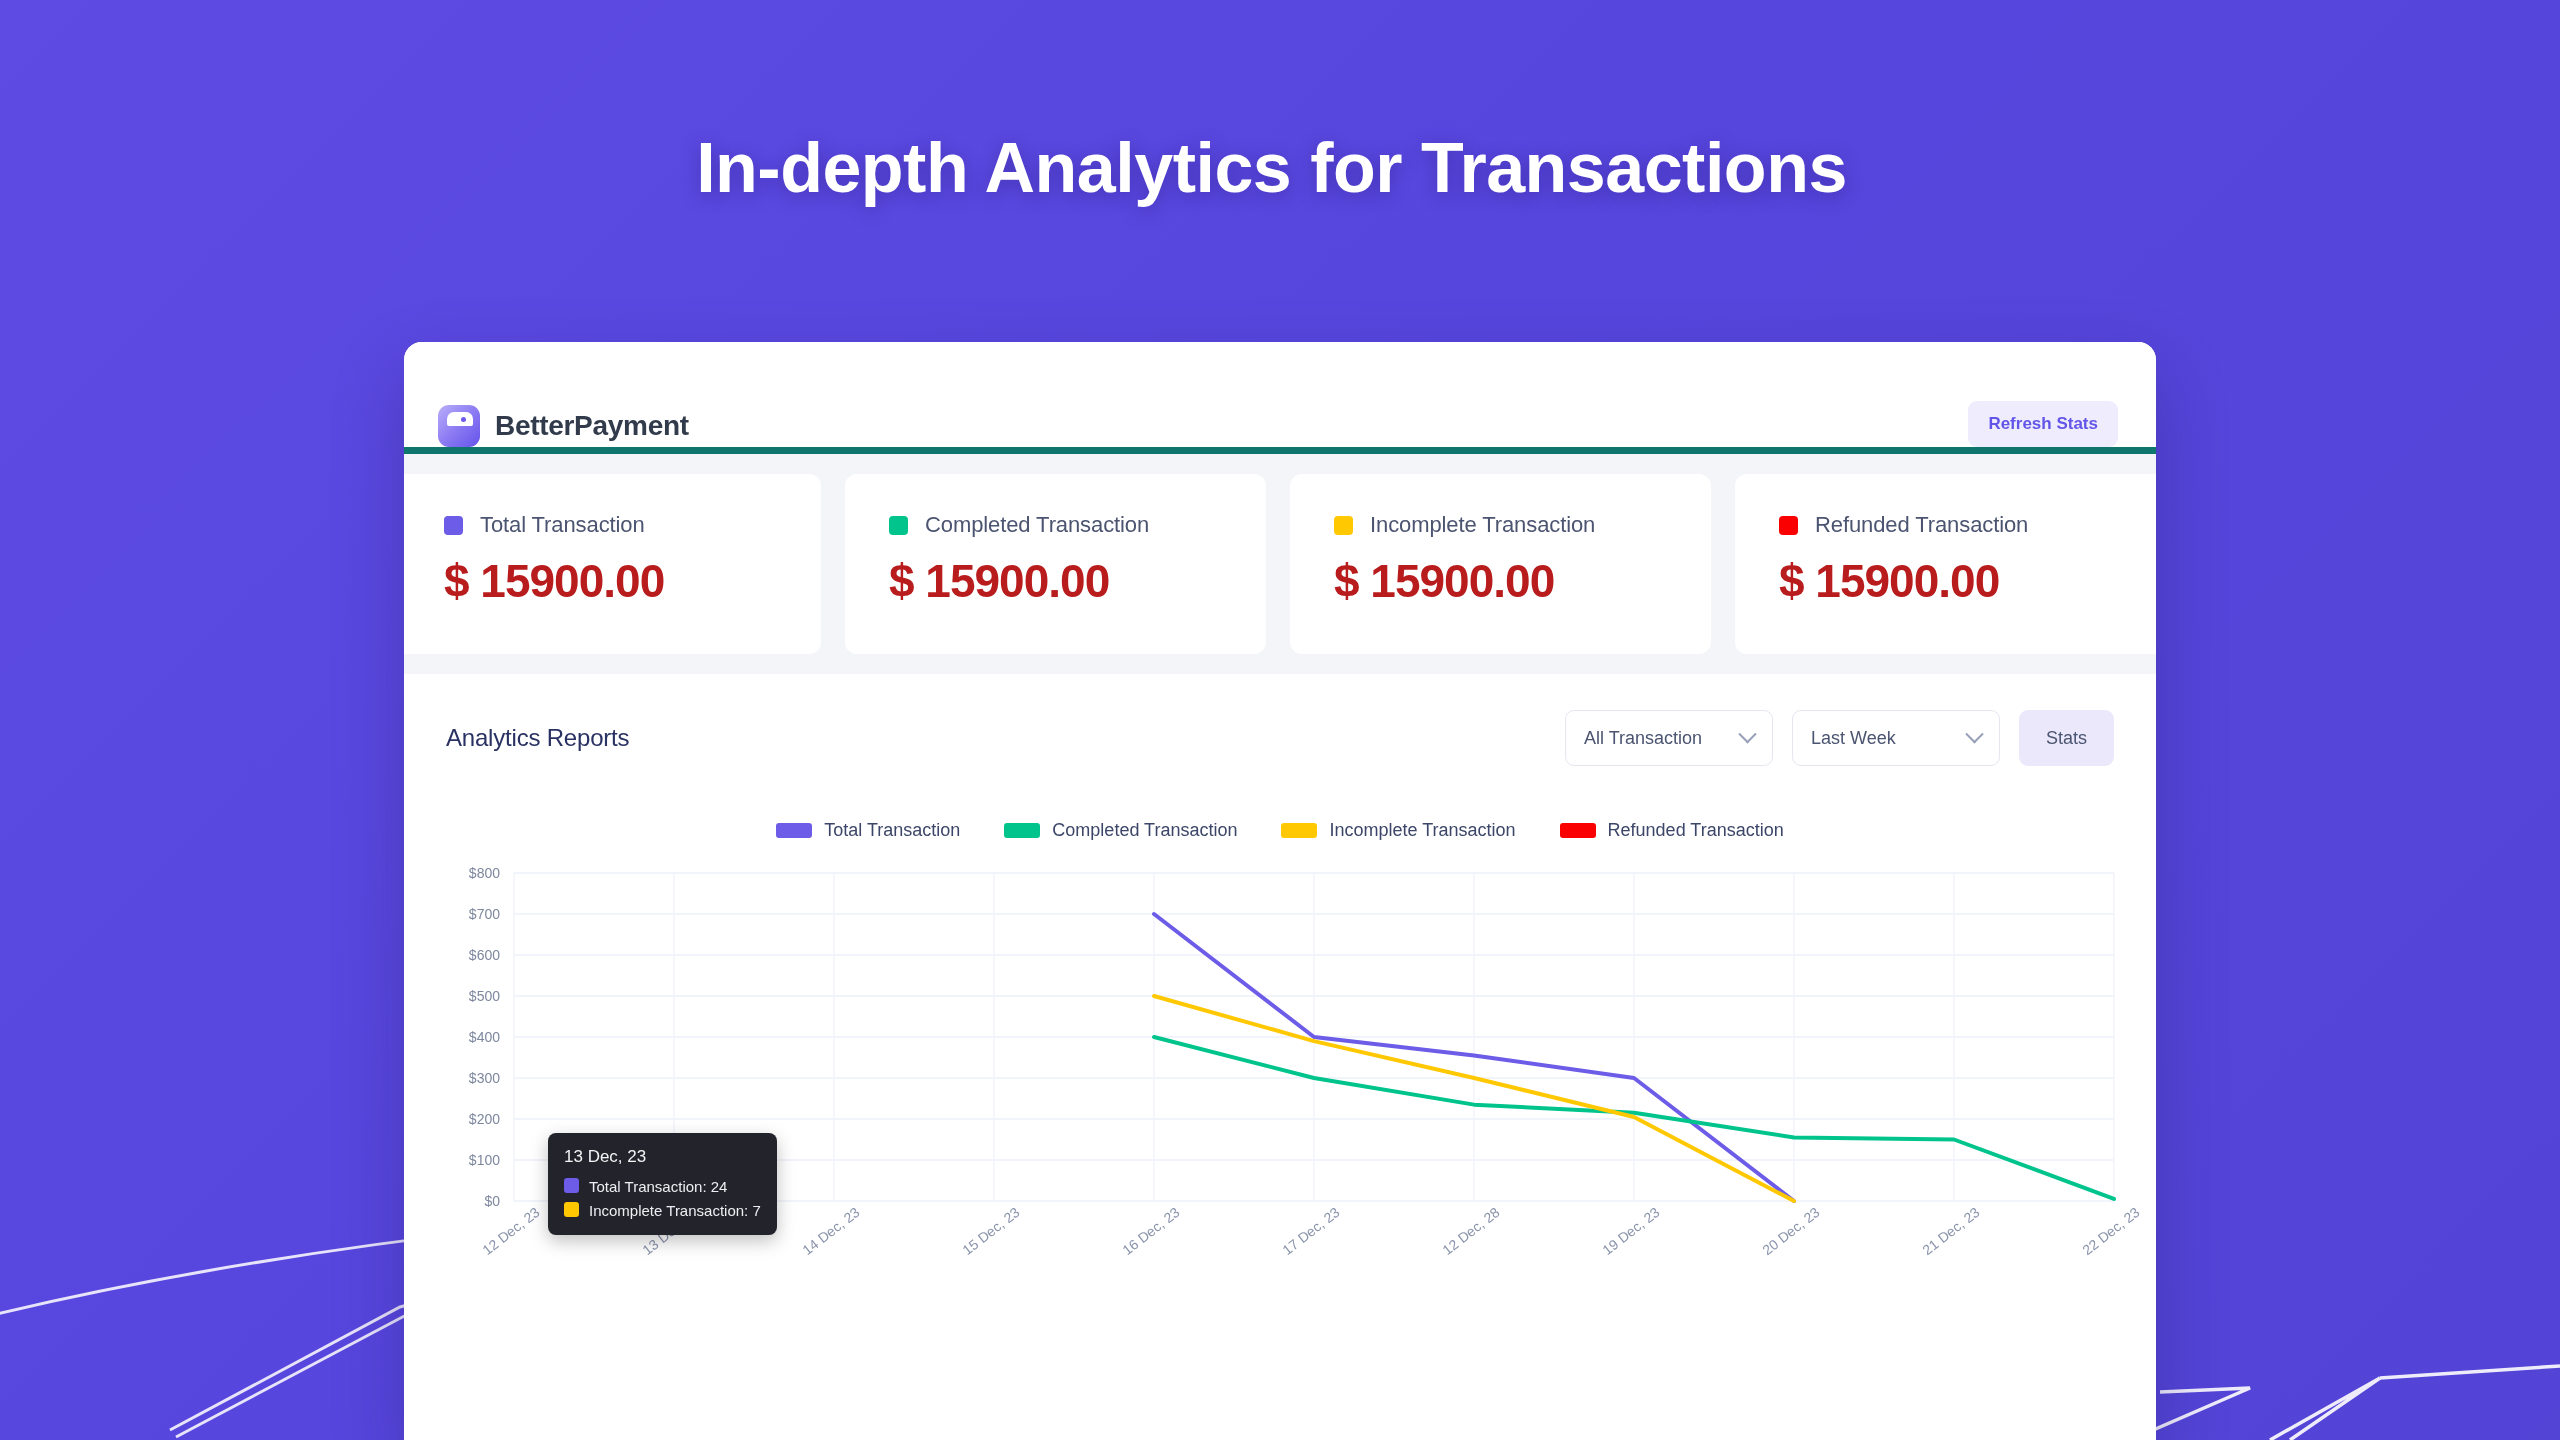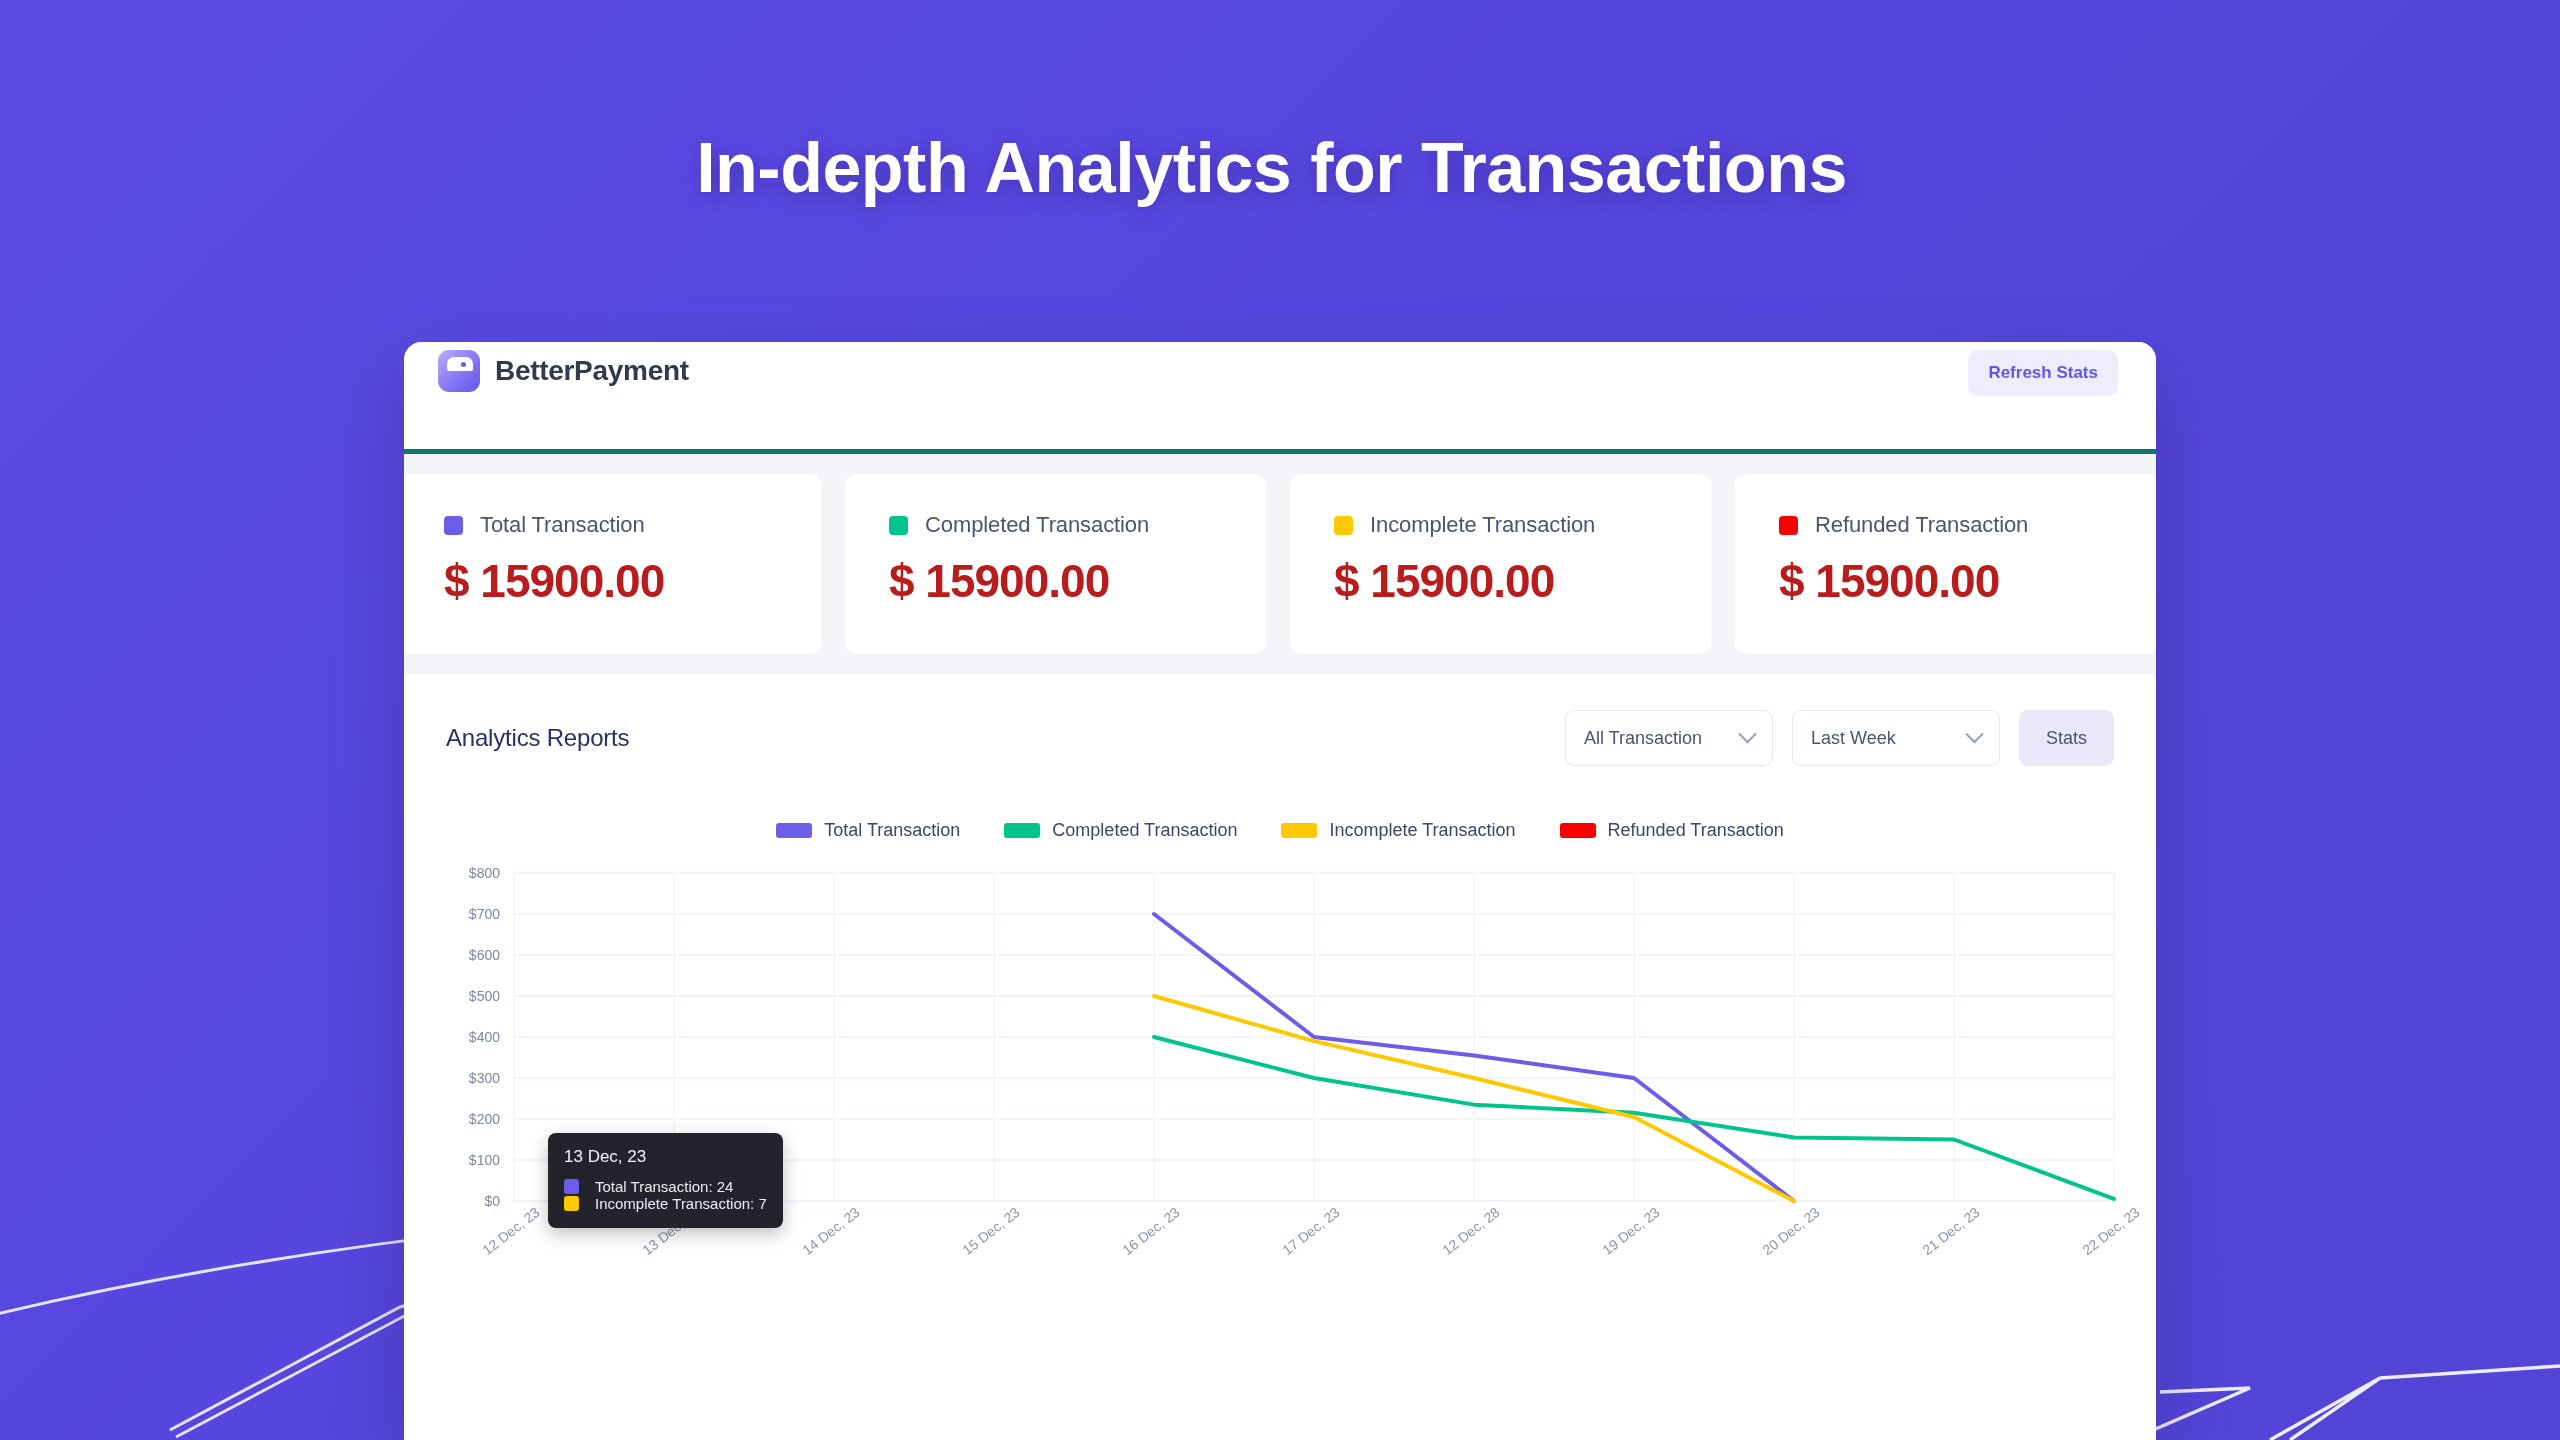--- a/index.html
+++ b/index.html
@@ -42,23 +42,23 @@
     border-radius: 18px 18px 0 0;
     box-shadow: 0 30px 70px rgba(32,20,90,0.28);
     overflow: hidden;
   }
 
   
   #topbar {
     height: 112px;
     background: #FFFFFF;
     display: flex;
-    align-items: flex-start;
+    align-items: flex-end;
     padding: 8px 38px 0 34px;
-    border-bottom: 5px solid #0f766e;
+    border-bottom: 7px solid #0f766e;
   }
   #brand { display: flex; align-items: center; gap: 15px; }
   #logo-mark {
     width: 42px; height: 42px;
     border-radius: 11px;
     background: linear-gradient(135deg, #B9AFFA 0%, #8E7DF3 48%, #6453EA 100%);
     position: relative;
     flex: 0 0 auto;
   }
   #logo-mark::before {
@@ -163,21 +163,21 @@
   #tooltip {
     position: absolute;
     left: 102px; top: 268px;
     background: #23232B;
     border-radius: 8px;
     padding: 14px 16px 16px 16px;
     box-shadow: 0 6px 18px rgba(0,0,0,0.25);
     z-index: 5;
   }
   #tooltip-date { color: #F3F3F6; font-size: 17px; margin-bottom: 11px; }
-  .tt-row { display: flex; align-items: center; gap: 16px; }
+  .tt-row { display: flex; align-items: flex-start; gap: 10px; margin-top: 7px; }
   .tt-swatch { width: 15px; height: 15px; border-radius: 3px; flex: 0 0 auto; }
   .tt-text { color: #EDEDF2; font-size: 15px; white-space: nowrap; }
 </style>
 </head>
 <body>
 
 <div id="bg-gradient"></div>
 <svg id="bg-swoosh" viewBox="0 0 2560 1440" preserveAspectRatio="none">
   <g fill="none" stroke="#FFFFFF" stroke-width="3" opacity="0.85">
     <path d="M-20,1318 C 300,1240 700,1200 1010,1195"></path>

